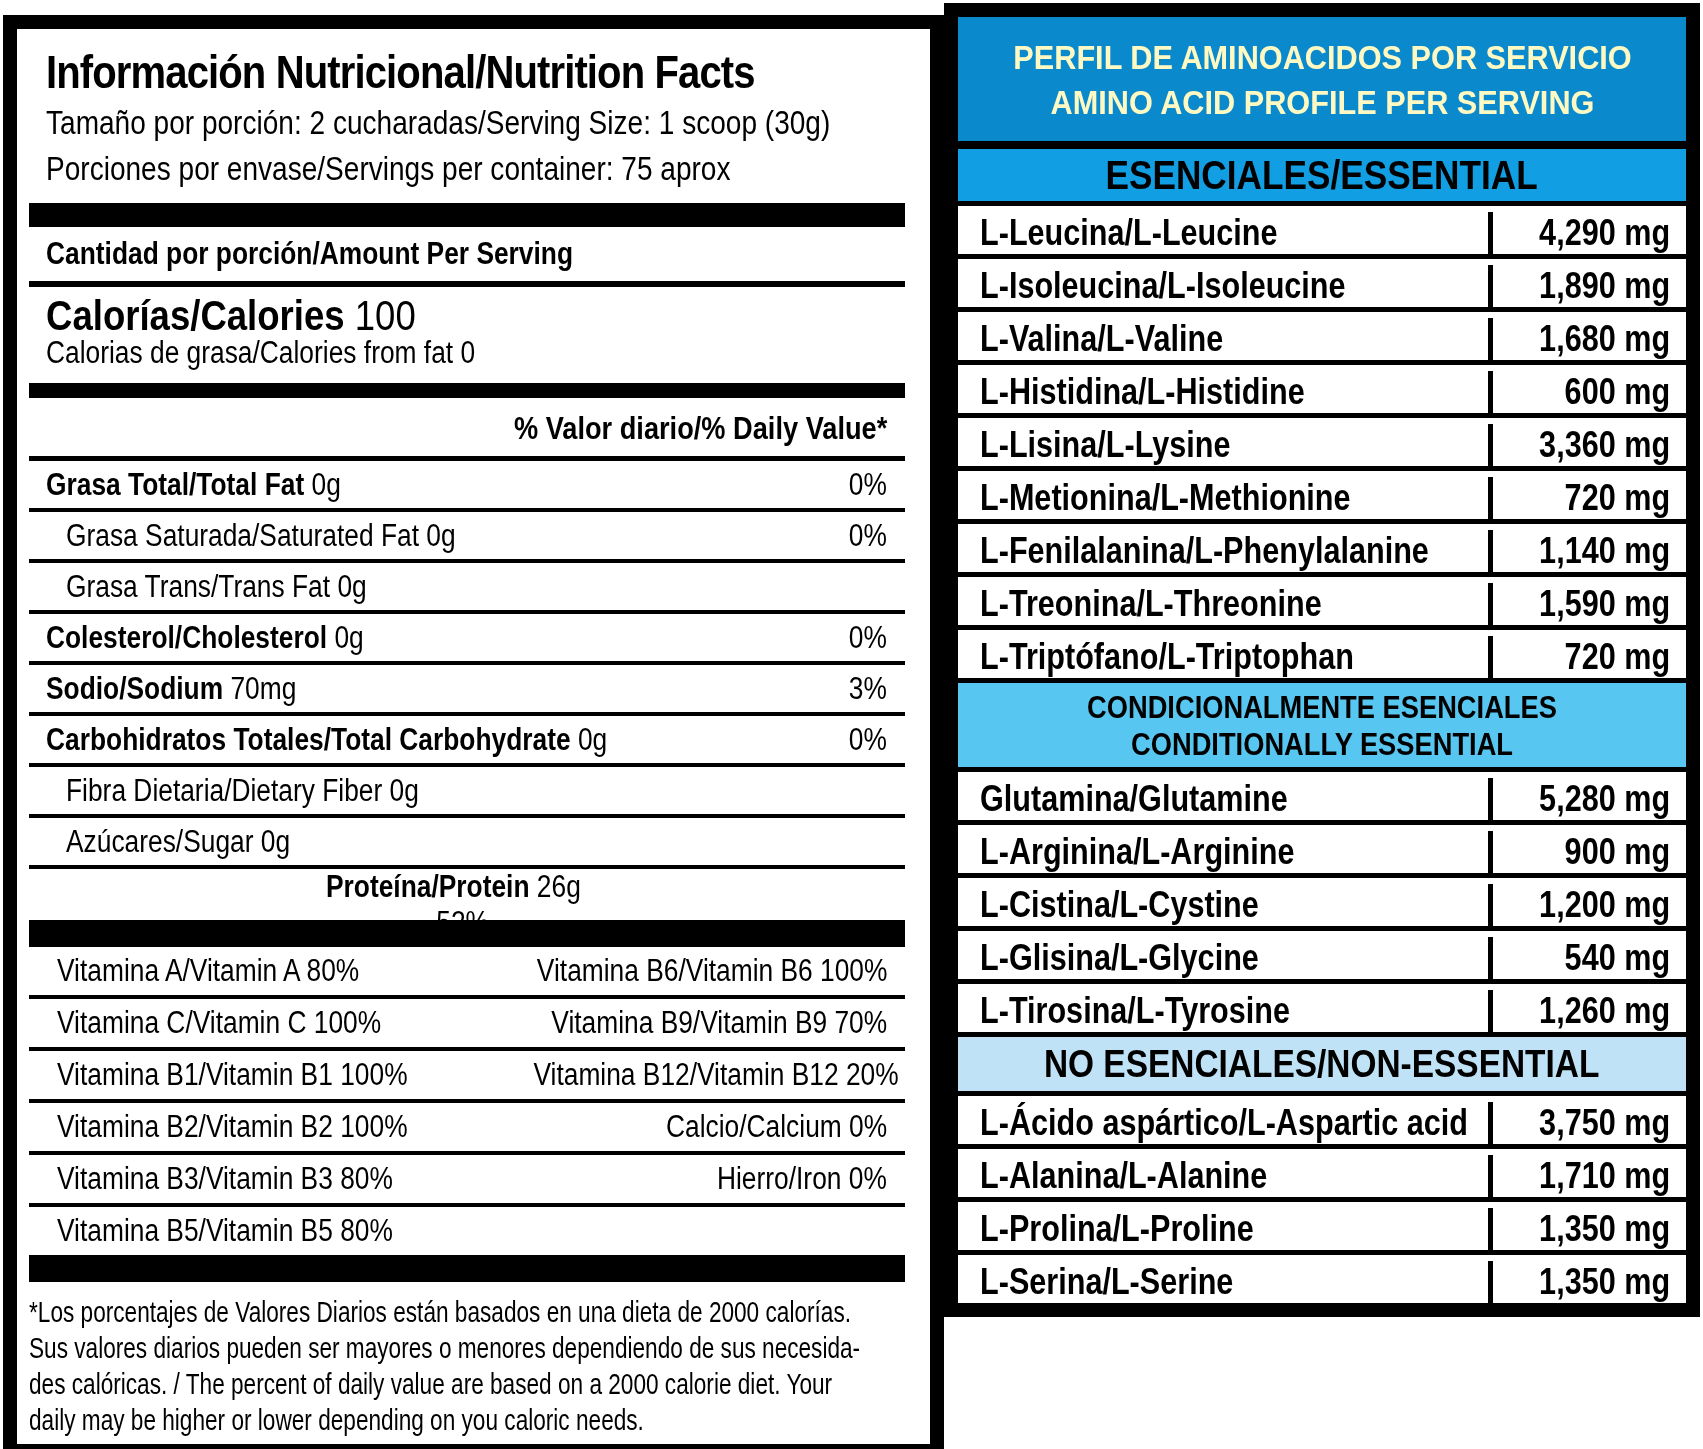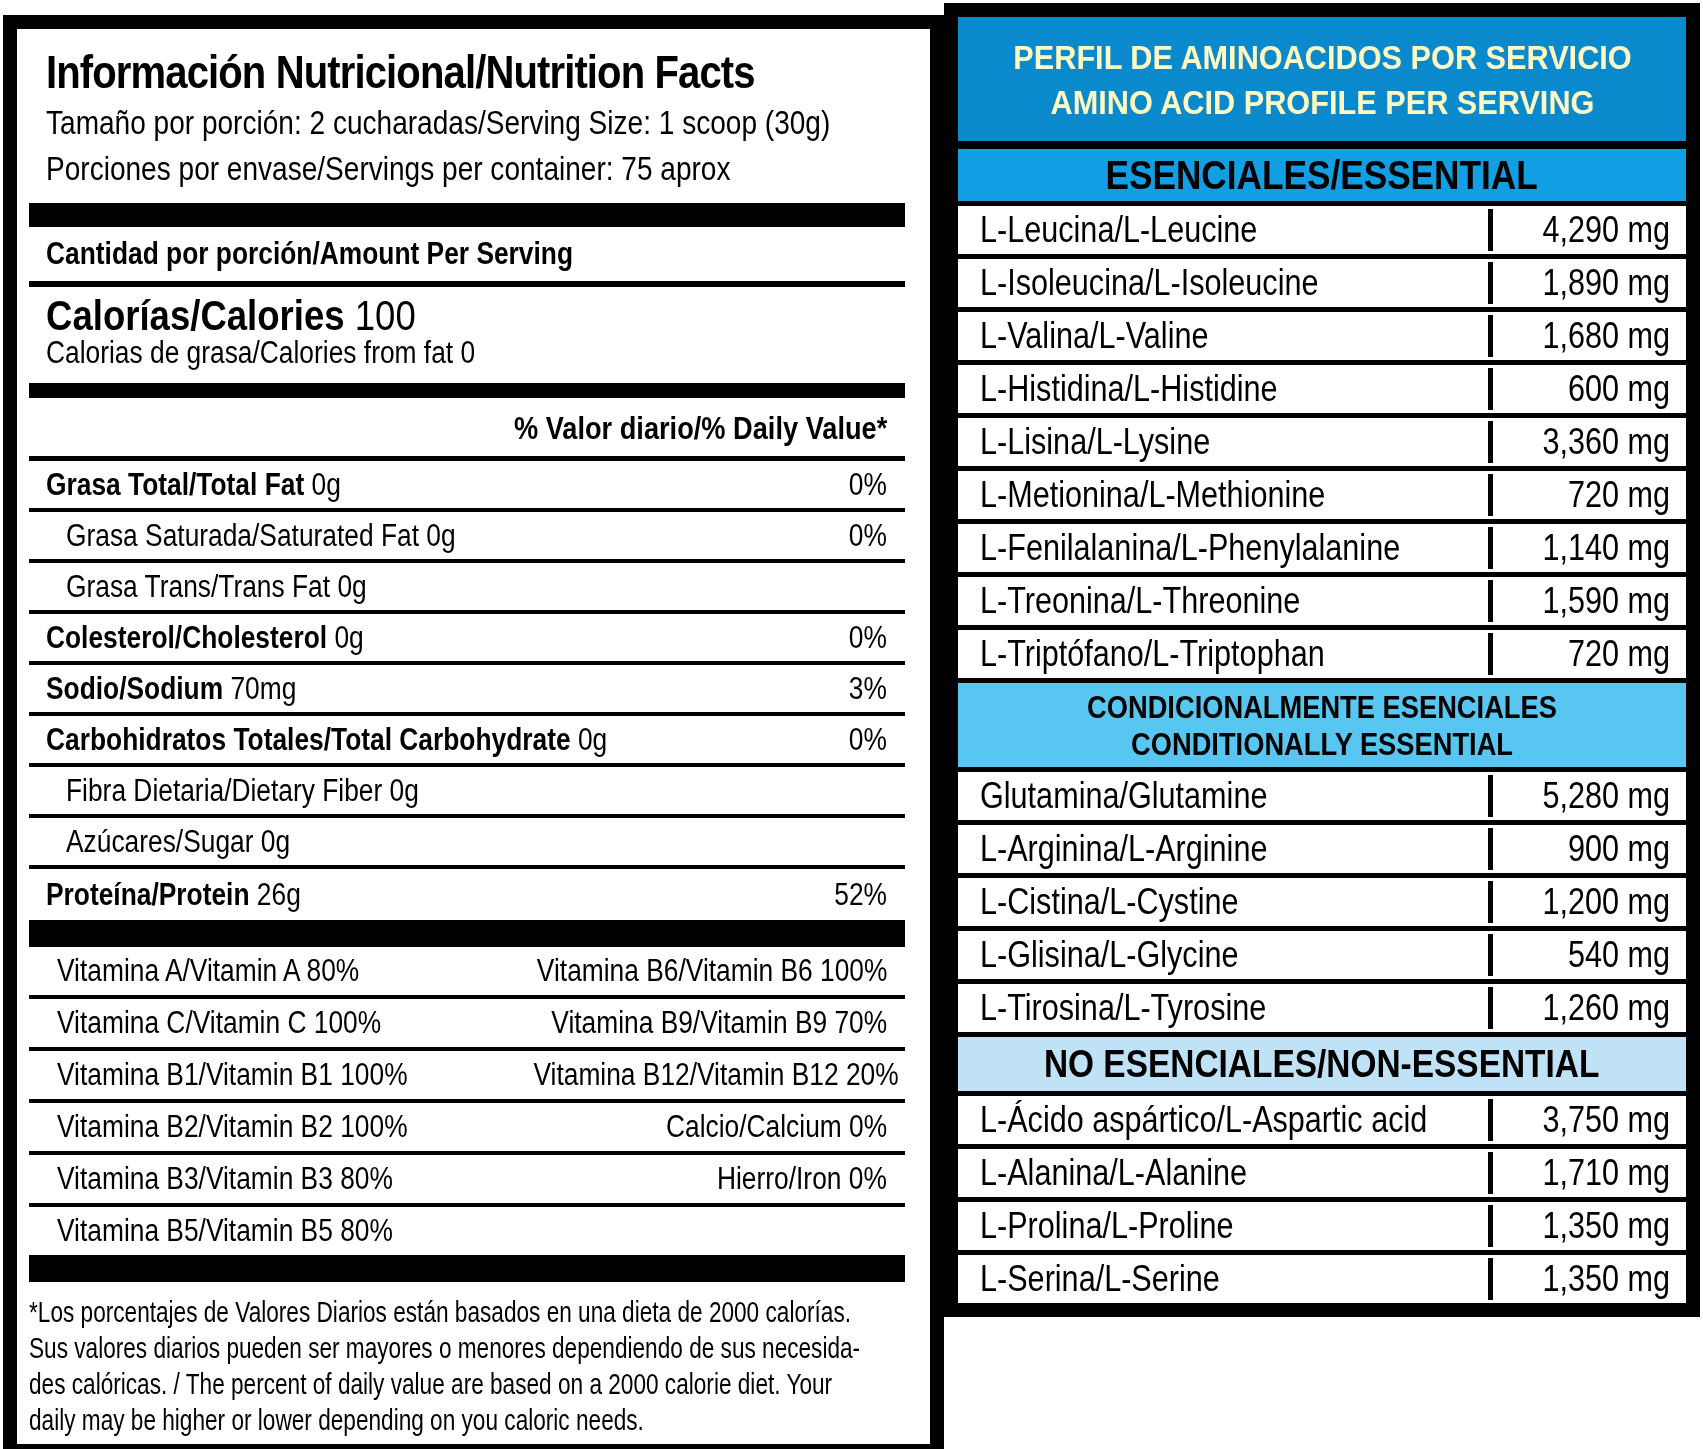--- a/index.html
+++ b/index.html
@@ -35,21 +35,21 @@
   .nf-cal    { font-size:43px; margin:8px 0 0 17px; line-height:40px; }
   .nf-calfat { font-size:31px; margin:0 0 0 17px; line-height:36px; }
   .nf-dv {
     font-size:32px; font-weight:700; text-align:right;
     padding:10px 18px 8px 0; line-height:40px; border-bottom:5px solid #000;
   }
   .nf-rows .nf-row {
     display:flex; justify-content:space-between; align-items:center;
     border-bottom:4px solid #000; height:47px; font-size:31px;text-align:center;
   }
-  .nf-rows .nf-row:last-child { border-bottom:none; height:51px; }
+  .nf-rows .nf-row:last-child { border-bottom:none; height:51px;flex-direction:column; }
   .nf-row .lbl { margin-left:17px; }
   .nf-row.indent .lbl { margin-left:37px; }
   .nf-row .lbl b { font-weight:700; }
   .nf-row.plain .lbl b { font-weight:400; }
   .nf-row .pct { margin-right:18px; }
   .vit-rows .vit-row {
     display:flex; justify-content:space-between; align-items:center;
     border-bottom:4px solid #000; height:48px; font-size:31px;
   }
   .vit-rows .vit-row:last-child { border-bottom:none; }
@@ -66,21 +66,21 @@
   .ap-header { background:var(--c-header,#0a8acd); color:#fef9c3; text-align:center; padding:18px 0 16px; }
   .ap-header .line { font-size:33px; font-weight:700; line-height:45px; }
   .ap-header .cdc { transform:scaleX(.93); }
   .ap-section-title { text-align:center; font-weight:700; border-bottom:5px solid #000; }
   .ap-section-title.essential    { background:var(--c-ess,#119ee2);  border-top:8px solid #000; padding:4px 0; }
   .ap-section-title.essential .tl    { font-size:40px; line-height:44px; }
   .ap-section-title.conditional  { background:var(--c-cond,#57c6f0); border-top:5px solid #000; padding:6px 0 4px; }
   .ap-section-title.conditional .tl  { font-size:31px; line-height:37px; }
   .ap-section-title.nonessential { background:var(--c-non,#c0e2f6);  border-top:5px solid #000; padding:6px 0; }
   .ap-section-title.nonessential .tl { font-size:38px; line-height:42px; }
-  .ap-row { display:flex; align-items:center; border-bottom:5px solid #000; height:48px; font-size:36px; }
+  .ap-row { display:flex; align-items:flex-end; border-bottom:5px solid #000; height:48px; font-size:36px;font-weight:bold; }
   .ap-rows .ap-row:last-child { border-bottom:none; }
   .ap-row .name {
     width:73.5%; box-sizing:border-box; border-right:5px solid #000;
     display:flex; align-items:center; padding-left:22px;
   }
   .ap-row .val { flex:1; display:flex; align-items:center; justify-content:flex-end; padding-right:16px; }
 </style>
 </head>
 <body>
 

